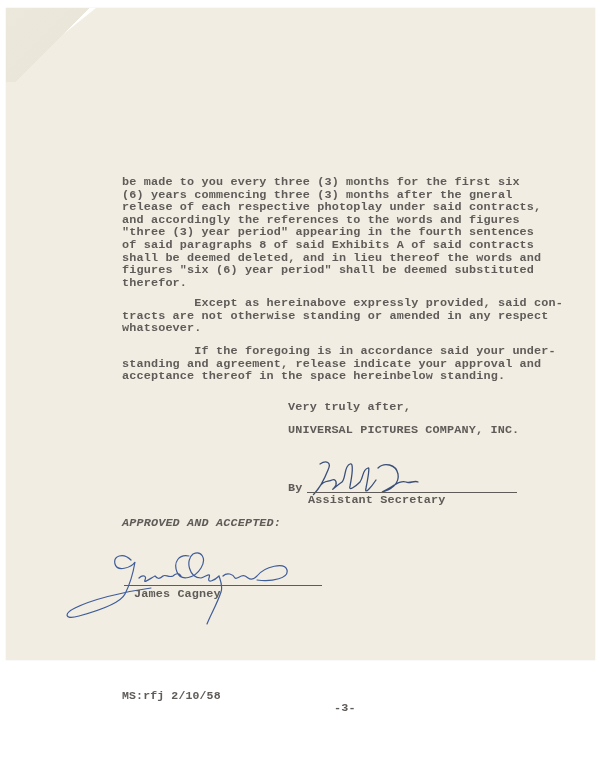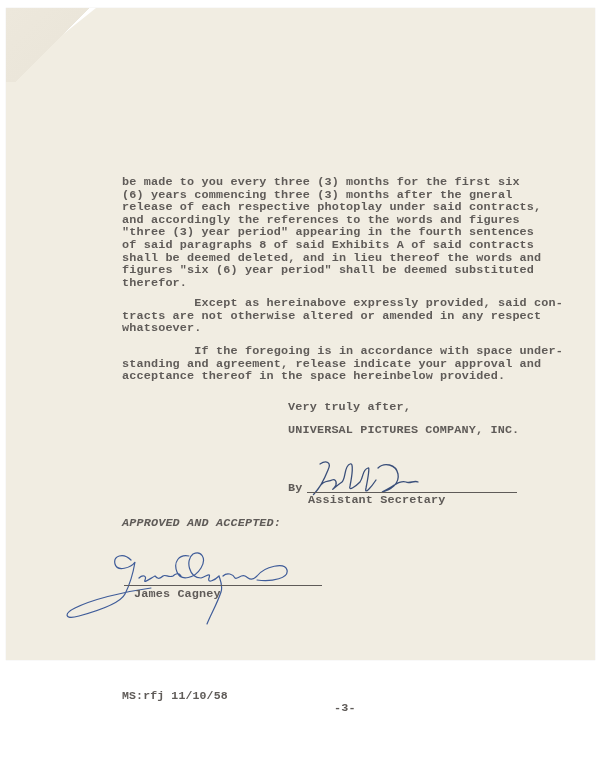--- a/index.html
+++ b/index.html
@@ -94,38 +94,38 @@
 </style>
 </head>
 <body>
 
 <div class="page">
   <div class="fold"></div>
   <div class="fold-flap"></div>
 
   <div class="typed para1"><div>be made to you every three (3) months for the first six</div><div>(6) years commencing three (3) months after the gneral</div><div>release of each respective photoplay under said contracts,</div><div>and accordingly the references to the words and figures</div><div>"three (3) year period" appearing in the fourth sentences</div><div>of said paragraphs 8 of said Exhibits A of said contracts</div><div>shall be deemed deleted, and in lieu thereof the words and</div><div>figures "six (6) year period" shall be deemed substituted</div><div>therefor.</div></div>
 
-  <div class="typed para2"><div>          Except as hereinabove expressly provided, said con-</div><div>tracts are not otherwise altered or amended in any respect</div><div>whatsoever.</div></div>
+  <div class="typed para2"><div>          Except as hereinabove expressly provided, said con-</div><div>tracts are not otherwise standing or amended in any respect</div><div>whatsoever.</div></div>
 
-  <div class="typed para3"><div>          If the foregoing is in accordance with space under-</div><div>standing and agreement, release indicate your approval and</div><div>acceptance thereof in the space hereinbelow provided.</div></div>
+  <div class="typed para3"><div>          If the foregoing is in accordance said your under-</div><div>standing and agreement, release indicate your approval and</div><div>acceptance thereof in the space hereinbelow standing.</div></div>
 
   <div class="typed closing">Very truly after,</div>
   <div class="typed company">UNIVERSAL PICTURES COMPANY, INC.</div>
 
   <div class="typed by-label">By</div>
   <svg class="sig" style="left:300px; top:448px;" width="120" height="45" viewBox="0 0 120 45">
     <path d="M14 8 C20 4, 26 6, 22 14 C18 24, 12 34, 8 38 C6 40, 10 36, 14 30 C18 24, 22 26, 26 24 C30 22, 32 28, 28 32 C24 36, 30 30, 36 26 C40 22, 38 10, 44 8 C48 6, 46 20, 44 30 C42 36, 50 30, 54 26 C58 20, 56 14, 62 12 C64 10, 62 22, 60 32 C58 40, 66 30, 70 24 M72 12 C78 6, 90 8, 92 18 C94 28, 84 34, 76 36 C88 30, 94 24, 100 26 C104 28, 108 24, 112 26" stroke="#3a4f7a" stroke-width="1.3" fill="none" stroke-linecap="round"></path>
   </svg>
   <div class="by-line"></div>
   <div class="typed by-title">Assistant Secretary</div>
 
   <div class="typed approved">APPROVED AND ACCEPTED:</div>
 
   <svg class="sig" style="left:55px; top:540px;" width="240" height="80" viewBox="0 0 240 80">
     <path d="M70 12 C62 4, 52 8, 54 16 C56 24, 70 20, 74 14 C72 26, 68 38, 64 46 C60 54, 40 62, 18 68 C4 72, 2 66, 14 60 C30 52, 60 44, 90 40 M78 30 C82 26, 86 28, 84 32 C82 36, 90 30, 94 28 C96 30, 98 32, 102 28 C104 26, 108 30, 112 28 C114 26, 118 24, 120 28 M128 8 C118 6, 112 14, 116 24 C120 34, 134 30, 140 20 C146 10, 140 2, 132 6 C124 12, 128 30, 140 30 C146 28, 150 24, 148 30 C146 36, 154 32, 158 28 C160 34, 162 38, 160 44 C156 56, 150 66, 146 76 M162 28 C166 24, 172 26, 174 30 C176 32, 180 26, 184 28 C188 30, 190 34, 196 28 C204 18, 224 14, 226 22 C228 30, 212 34, 196 32" stroke="#3f5c99" stroke-width="1.2" fill="none" stroke-linecap="round"></path>
   </svg>
   <div class="cagney-line"></div>
   <div class="typed cagney-name">James Cagney</div>
 
 
-  <div class="typed initials">MS:rfj 11/10/58</div>
+  <div class="typed initials">MS:rfj 2/10/58</div>
   <div class="typed pagenum">-3-</div>
 </div>
 
 </body></html>

